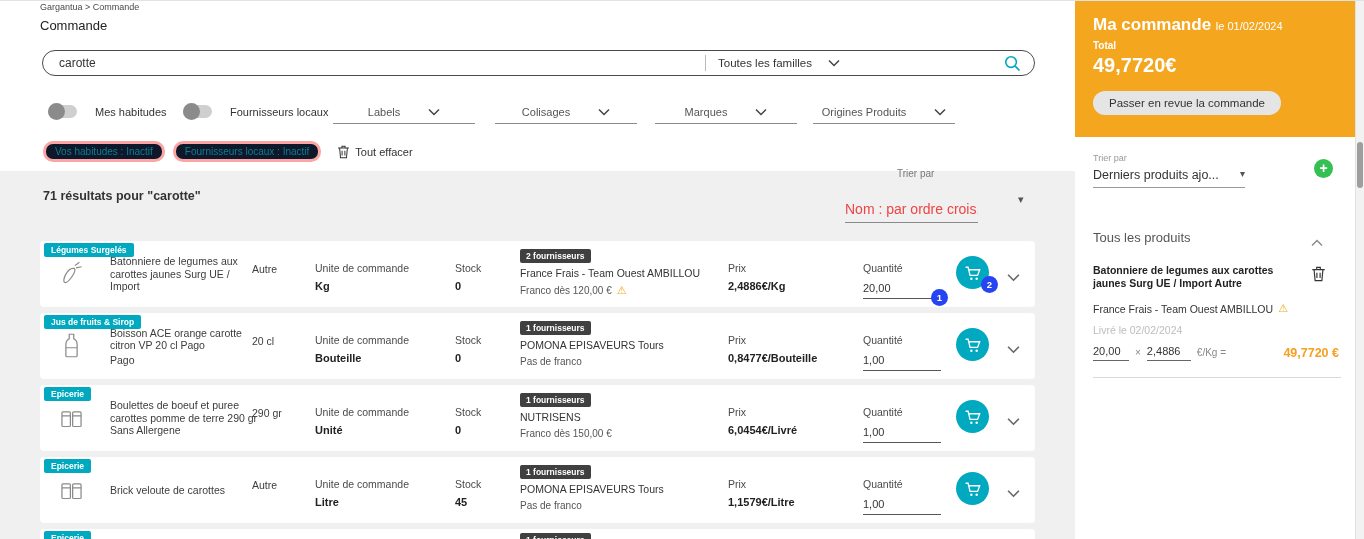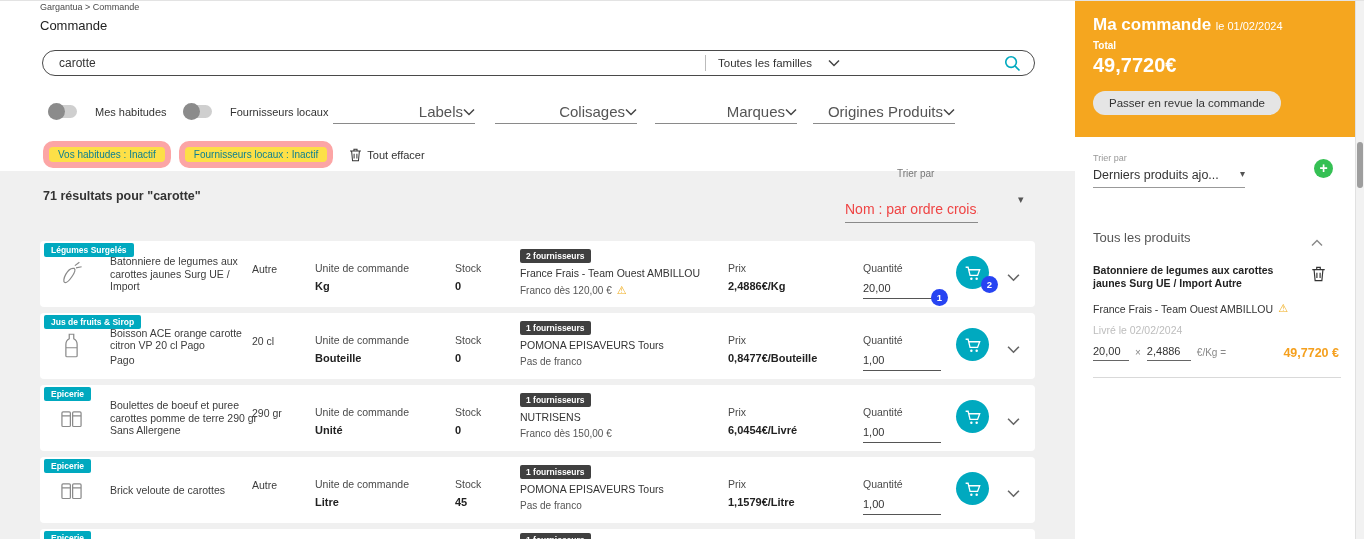--- a/index.html
+++ b/index.html
@@ -15,24 +15,24 @@
   .search-bar { position:absolute; left:42px; top:49px; width:993px; height:26px; border:1px solid #4a4a4a; border-radius:14px; display:flex; align-items:center; background:#fff; }
   .search-input { flex:0 0 662px; border:none; outline:none; padding:0 16px; font-size:12px; color:#333; background:transparent; font-family:inherit; }
   .family-select { display:flex; align-items:center; gap:16px; padding:0 12px; border-left:1px solid #bbb; height:16px; font-size:11.5px; color:#333; cursor:pointer; white-space:nowrap; }
   .search-spacer { flex:1; }
   .search-icon { display:flex; align-items:center; padding-right:12px; cursor:pointer; }
 
   .toggle { position:absolute; top:104px; display:flex; align-items:center; gap:18px; font-size:11px; color:#333; cursor:pointer; }
   .switch { width:29px; height:13px; border-radius:7px; background:#cfcfcf; position:relative; flex:0 0 auto; }
   .knob { position:absolute; left:0px; top:-2px; width:17px; height:17px; border-radius:50%; background:#8b8b8b; }
 
-  .filter-dd { position:absolute; top:99px; height:24px; border-bottom:1px solid #8a8a8a; display:flex; align-items:center; justify-content:flex-end; font-size:15px; color:#555; cursor:pointer; }
+  .filter-dd { position:absolute; top:99px; height:24px; border-bottom:1px solid #8a8a8a; display:flex; align-items:center; justify-content:center; font-size:11px; color:#555; cursor:pointer;gap:28px; }
 
   .chips-row { position:absolute; left:43px; top:140px; display:flex; align-items:center; gap:8px; }
-  .chip { border:6px solid #fca5a5; color:#0b7f92; font-size:10px; padding:2px 9px; border-radius:10px; background:#fde047; cursor:pointer; white-space:nowrap; }
+  .chip { border:3px solid #fca5a5; color:#0b7f92; font-size:10px; padding:2px 9px; border-radius:10px; background:#0f172a; cursor:pointer; white-space:nowrap; }
   .clear-all { display:flex; align-items:center; gap:5px; font-size:11px; color:#333; margin-left:8px; cursor:pointer; }
 
   .results-count { position:absolute; left:43px; top:188px; font-size:12.5px; font-weight:bold; color:#333; }
   .sort-label { position:absolute; left:897px; top:167px; font-size:10px; color:#777; }
   .sort-dd { position:absolute; left:845px; top:200px; width:133px; border-bottom:1px solid #8a8a8a; padding-bottom:5px; font-size:14px; color:#ef4444; cursor:pointer; white-space:nowrap; overflow:hidden; }
   .sort-caret { position:absolute; left:1018px; top:192px; font-size:11px; color:#555; cursor:pointer; }
 
   .card { position:absolute; left:40px; width:995px; height:66px; background:#fff; border-radius:4px; }
   .cat-badge { position:absolute; left:4px; top:2px; background:#00a9bf; color:#fff; font-size:8.5px; font-weight:bold; padding:2px 7px; border-radius:2px; white-space:nowrap; }
   .prod-icon { position:absolute; left:18px; top:19px; width:27px; height:27px; }

